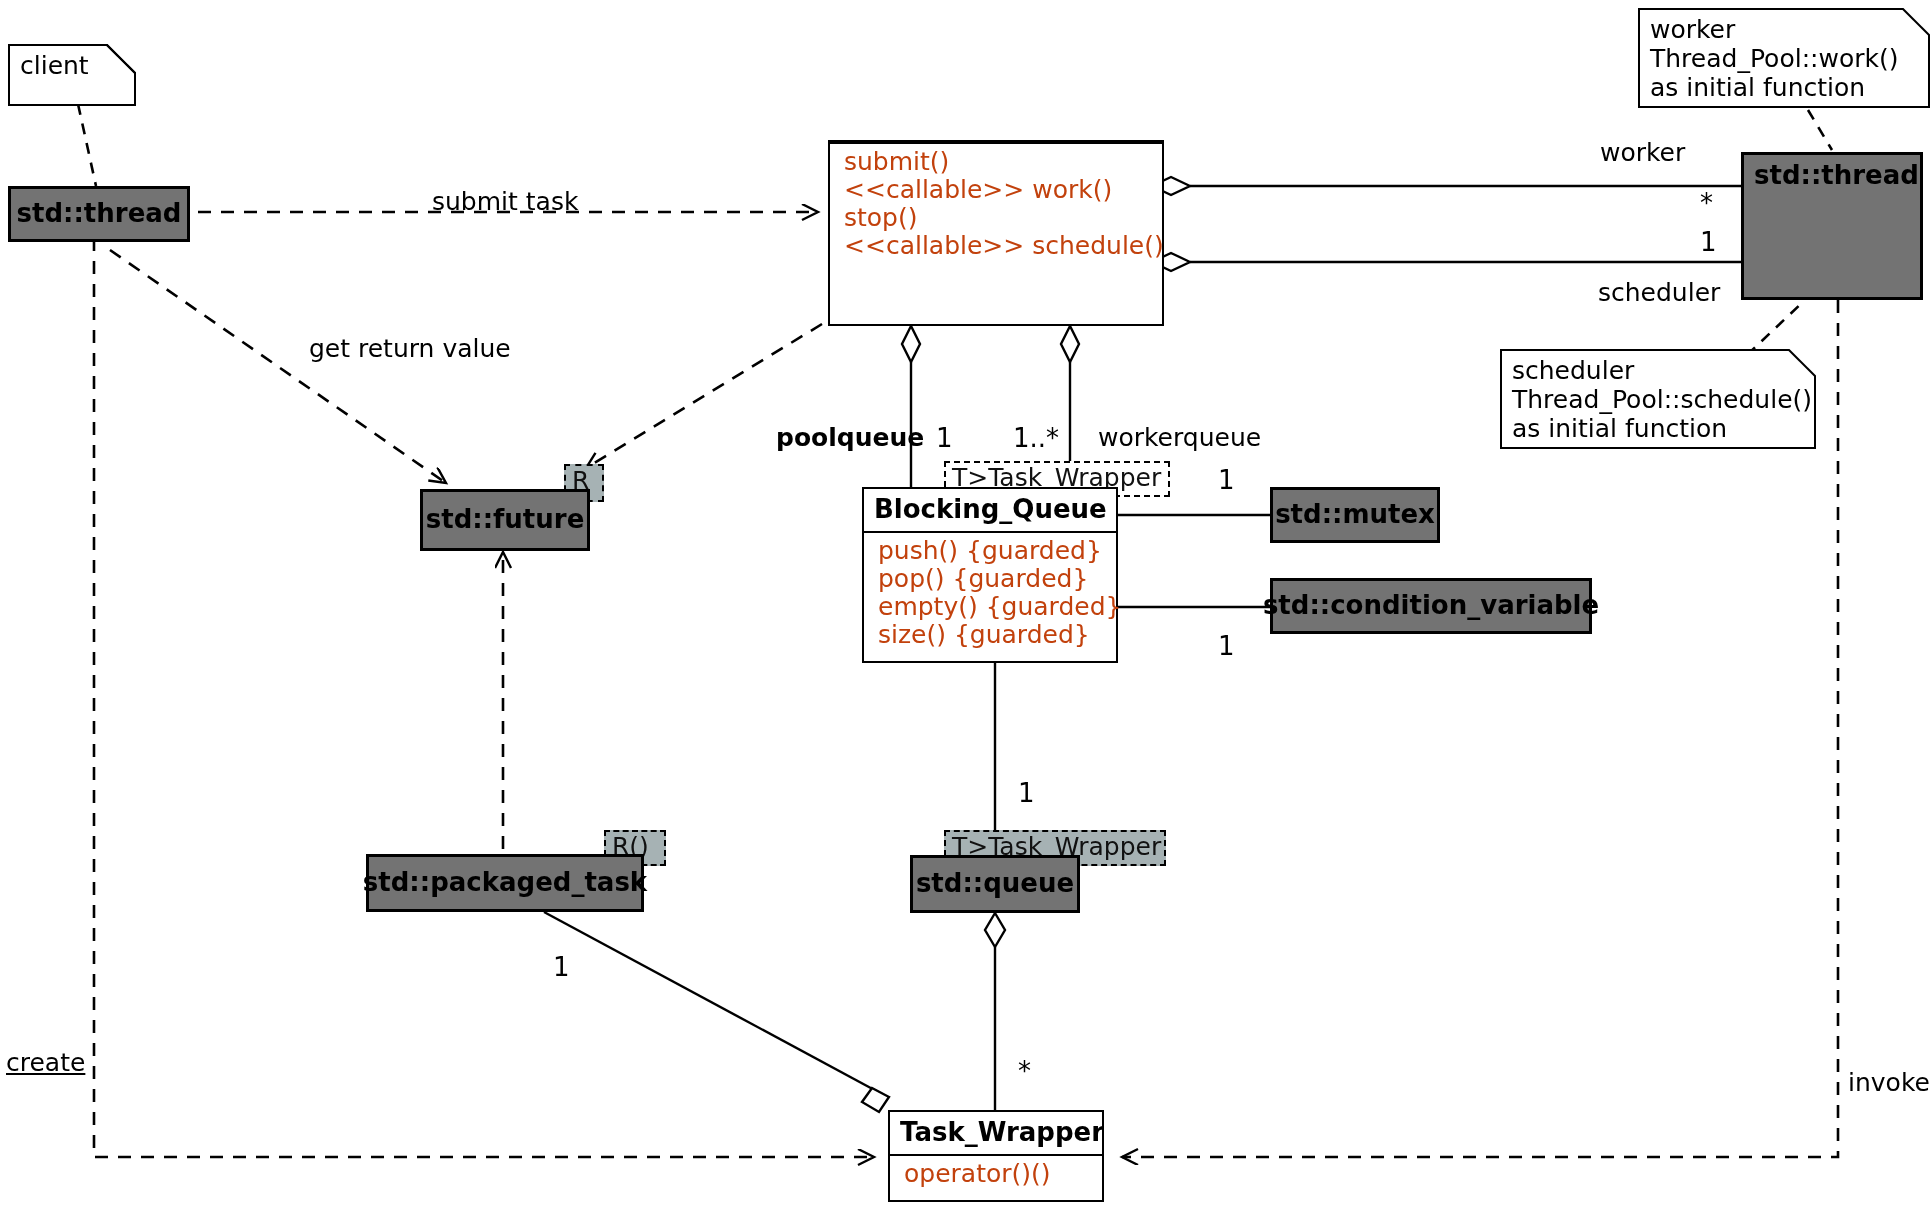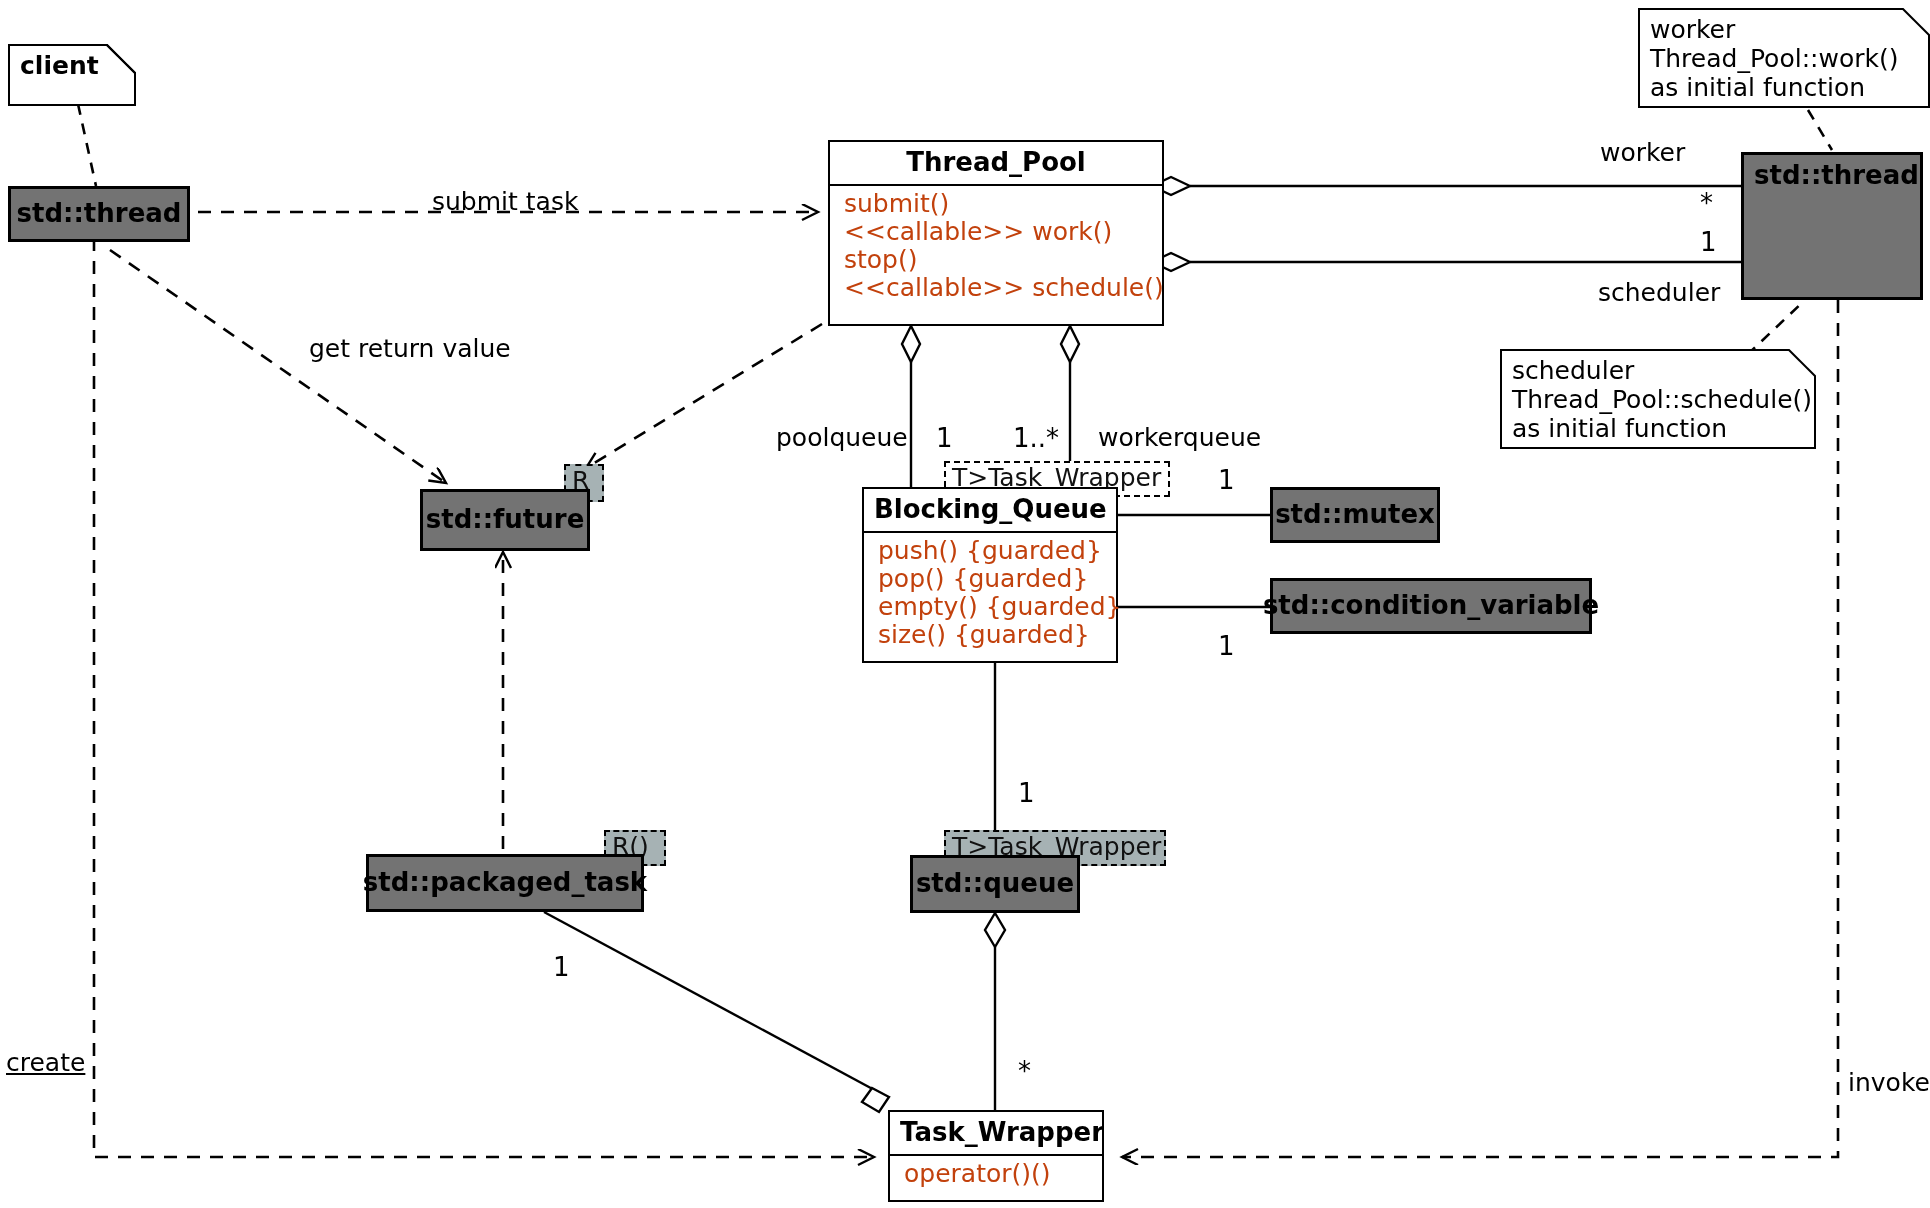--- a/index.html
+++ b/index.html
@@ -158,21 +158,21 @@
     <path d="M 503,849 L 503,552" fill="none" stroke="#000" stroke-width="2.6" stroke-dasharray="13,10" marker-end="url(#openarrow)"></path>
 
     <path d="M 544,912 L 880,1093" fill="none" stroke="#000" stroke-width="2.4"></path>
     <polygon points="889,1097 872,1088 862,1102 879,1112" fill="#ffffff" stroke="#000" stroke-width="2.4"></polygon>
 
     <path d="M 94,238 L 94,1157 L 874,1157" fill="none" stroke="#000" stroke-width="2.6" stroke-dasharray="13,10" marker-end="url(#openarrow)"></path>
 
     <path d="M 1838,300 L 1838,1157 L 1122,1157" fill="none" stroke="#000" stroke-width="2.6" stroke-dasharray="13,10" marker-end="url(#openarrow)"></path>
   </svg>
 
-  <div class="note" style="left:8px; top:44px; width:128px; height:62px;font-weight:bold;">
+  <div class="note" style="left:8px; top:44px; width:128px; height:62px;">
     <span>client</span>
     <svg class="fold" width="30" height="30" viewBox="0 0 30 30">
       <path d="M0,0 L30,30 L30,0 Z" fill="#ffffff"></path>
       <path d="M0,0 L30,30 M0,0 L0,0" fill="none" stroke="#000" stroke-width="2"></path>
       <path d="M0,0 L30,30" stroke="#000" stroke-width="2" fill="none"></path>
     </svg>
   </div>
 
   <div class="note" style="left:1638px; top:8px; width:292px; height:100px;">
     <div>worker</div>
@@ -192,21 +192,20 @@
       <path d="M0,0 L28,28 L28,0 Z" fill="#ffffff"></path>
       <path d="M0,0 L28,28" stroke="#000" stroke-width="2" fill="none"></path>
     </svg>
   </div>
 
   <div class="box shaded simple" style="left:8px; top:186px; width:182px; height:56px;">
     <div class="box-title">std::thread</div>
   </div>
 
   <div class="box thin" style="left:828px; top:140px; width:336px; height:186px;">
-    <div class="box-title">Thread_Pool</div>
     <div class="divider"></div>
     <div class="box-members">
       <div>submit()</div>
       <div>&lt;&lt;callable&gt;&gt; work()</div>
       <div>stop()</div>
       <div>&lt;&lt;callable&gt;&gt; schedule()</div>
     </div>
   </div>
 
   <div class="box shaded" style="left:1741px; top:152px; width:182px; height:148px;">
@@ -265,21 +264,21 @@
   </div>
 
   <div class="lbl" style="left:432px; top:189px;">submit task</div>
 
   <div class="lbl" style="left:309px; top:336px;">get return value</div>
 
   <div class="lbl" style="left:1600px; top:140px;">worker</div>
 
   <div class="lbl" style="left:1598px; top:280px;">scheduler</div>
 
-  <div class="lbl" style="left:776px; top:425px;">poolqueue</div>
+  <div class="lbl" style="left:776px; top:425px;font-weight:bold;">poolqueue</div>
 
   <div class="lbl" style="left:1098px; top:425px;">workerqueue</div>
 
   <div class="lbl" style="left:6px; top:1050px;text-decoration:underline;">create</div>
 
   <div class="lbl" style="left:1848px; top:1070px;">invoke</div>
 
   <div class="lbl num" style="left:1700px; top:190px;">*</div>
 
   <div class="lbl num" style="left:1700px; top:229px;">1</div>

